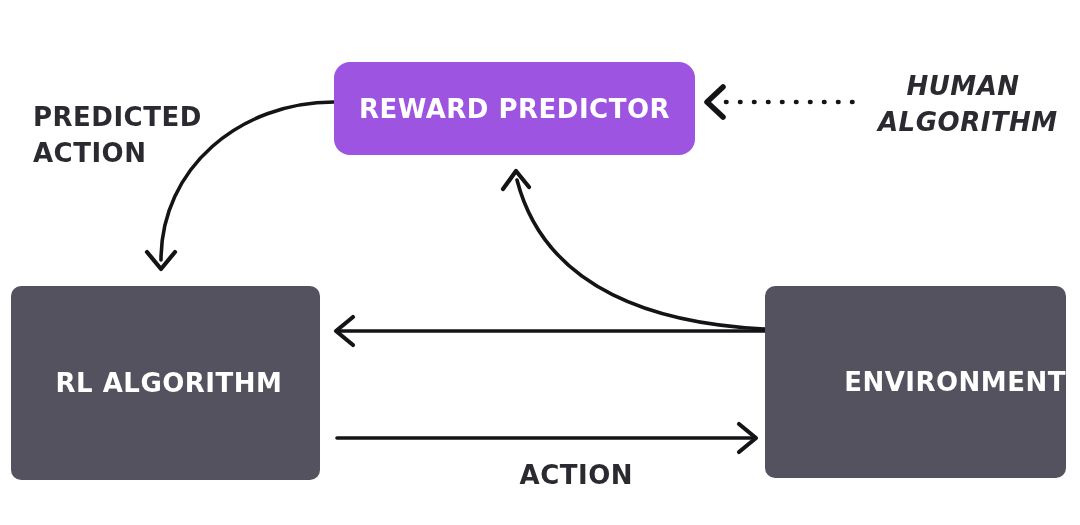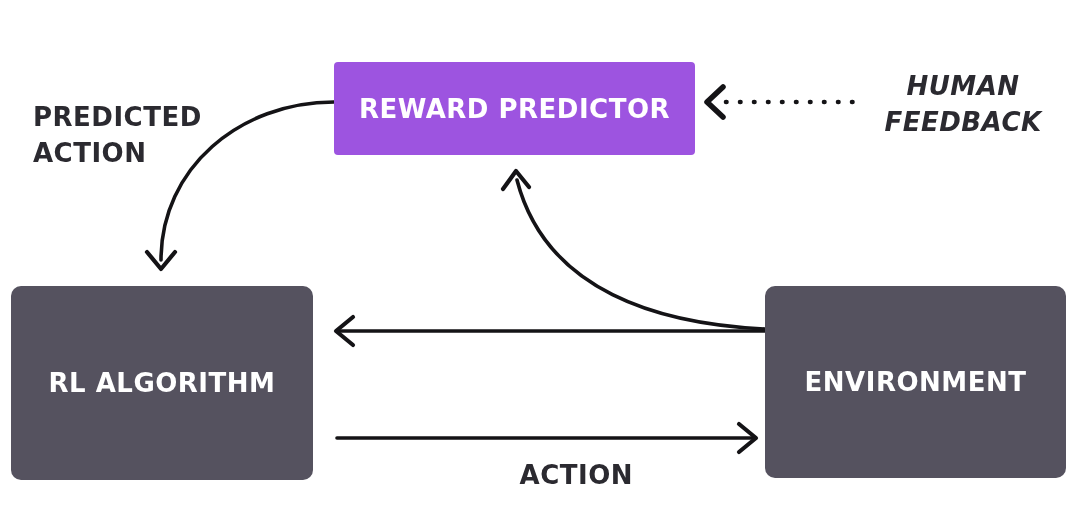--- a/index.html
+++ b/index.html
@@ -24,35 +24,35 @@
     justify-content: center;
     color: #ffffff;
     font-weight: bold;
     letter-spacing: 0.5px;
     text-align: center;
   }
   .node-reward-predictor {
     left: 334px; top: 62px;
     width: 361px; height: 93px;
     background: #9d54e0;
-    border-radius: 4px;
+    border-radius: 16px;
     font-size: 26px;
   }
   .node-dark {
     background: #55525f;
     border-radius: 10px;
     font-size: 26px;
   }
   .node-rl-algorithm {
     left: 11px; top: 286px;
-    width: 302px; height: 194px;
+    width: 302px; height: 194px; padding-left: 7px;
   }
   .node-environment {
     left: 765px; top: 286px;
-    width: 301px; height: 192px;
+    width: 301px; height: 192px; justify-content: flex-end;
   }
   .float-label {
     position: absolute;
     color: #2b2a30;
     font-weight: bold;
     font-size: 26px;
     letter-spacing: 0.5px;
     line-height: 36px;
   }
   .label-predicted-reward { left: 33px; top: 84px; text-align: left; margin-top: 15px; }
@@ -106,19 +106,19 @@
     <span>ENVIRONMENT</span>
   </div>
 
   <div class="float-label label-predicted-reward stack">
     <span>PREDICTED</span>
     <span>ACTION</span>
   </div>
 
   <div class="float-label label-human-feedback stack">
     <span>HUMAN</span>
-    <span>FEEDBACK</span>
+    <span>ALGORITHM</span>
   </div>
 
 
   <div class="float-label label-action">ACTION</div>
 
 </div>
 
 </body></html>

